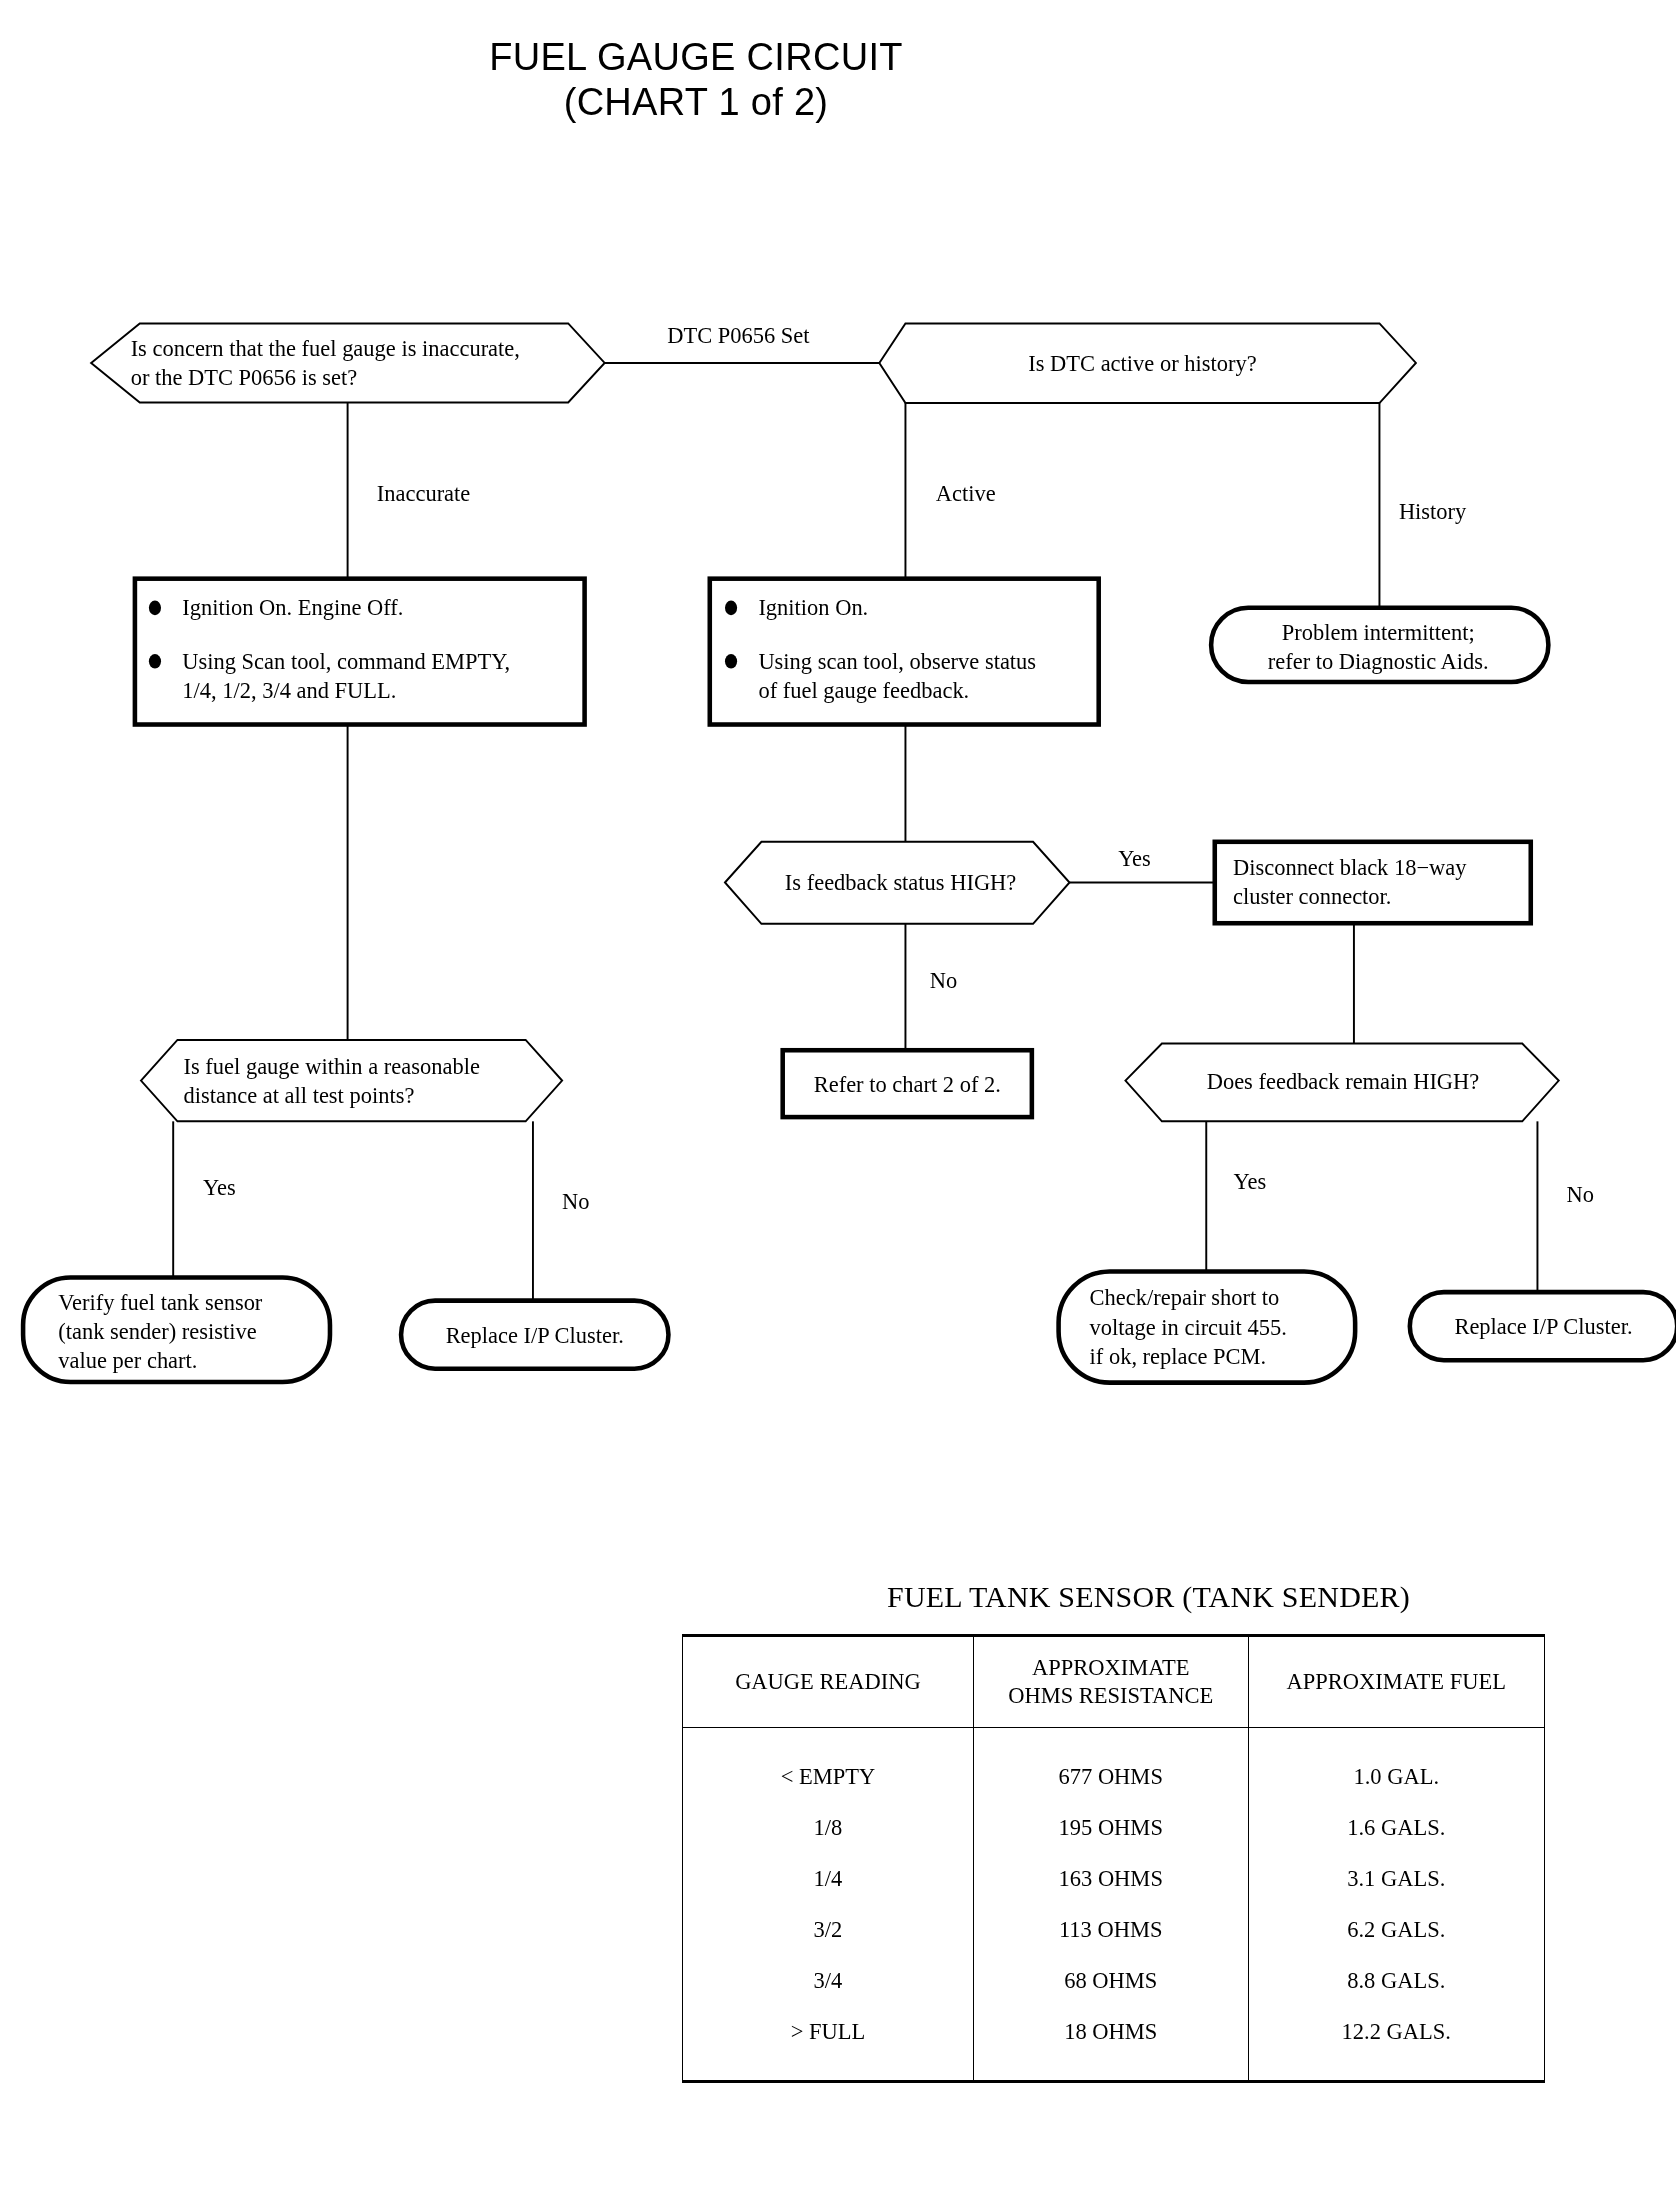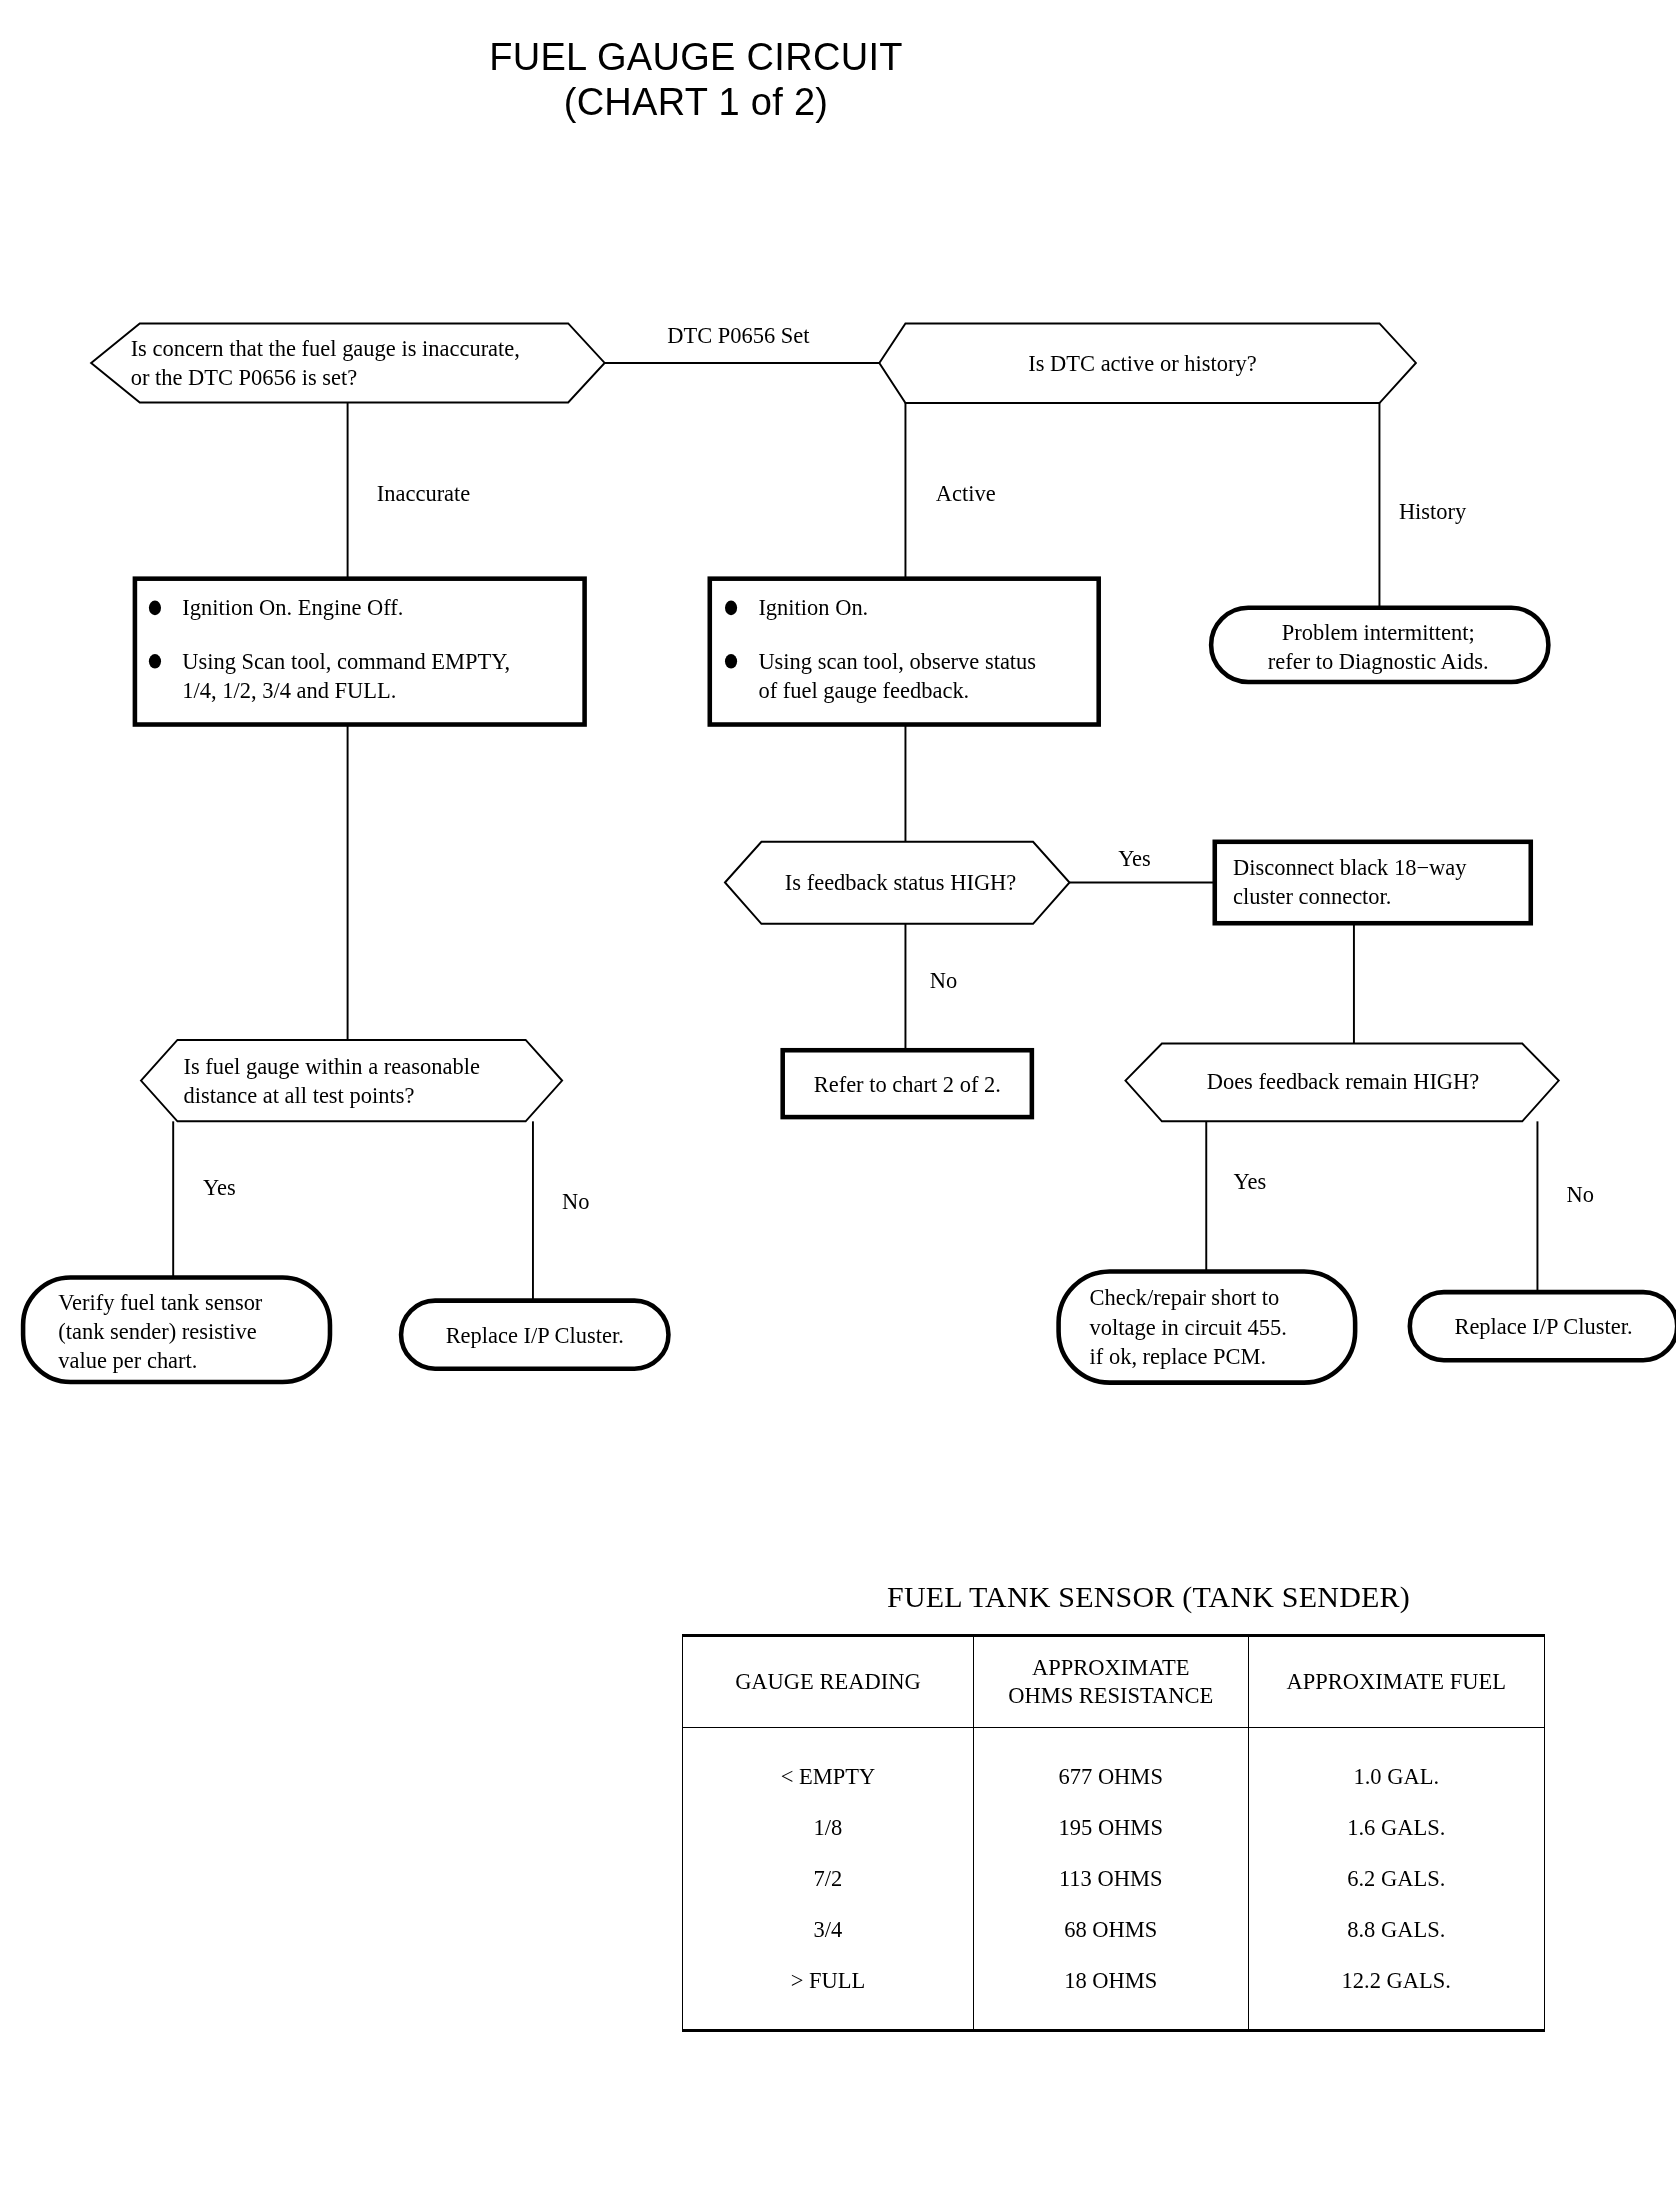--- a/index.html
+++ b/index.html
@@ -286,21 +286,26 @@
         <td>&lt; EMPTY</td>
         <td>677 OHMS</td>
         <td>1.0 GAL.</td>
       </tr>
       <tr>
         <td>1/8</td>
         <td>195 OHMS</td>
         <td>1.6 GALS.</td>
       </tr>
       <tr>
-        <td>7/2</td>
+        <td>1/4</td>
+        <td>163 OHMS</td>
+        <td>3.1 GALS.</td>
+      </tr>
+      <tr>
+        <td>3/2</td>
         <td>113 OHMS</td>
         <td>6.2 GALS.</td>
       </tr>
       <tr>
         <td>3/4</td>
         <td>68 OHMS</td>
         <td>8.8 GALS.</td>
       </tr>
       <tr>
         <td>&gt; FULL</td>

